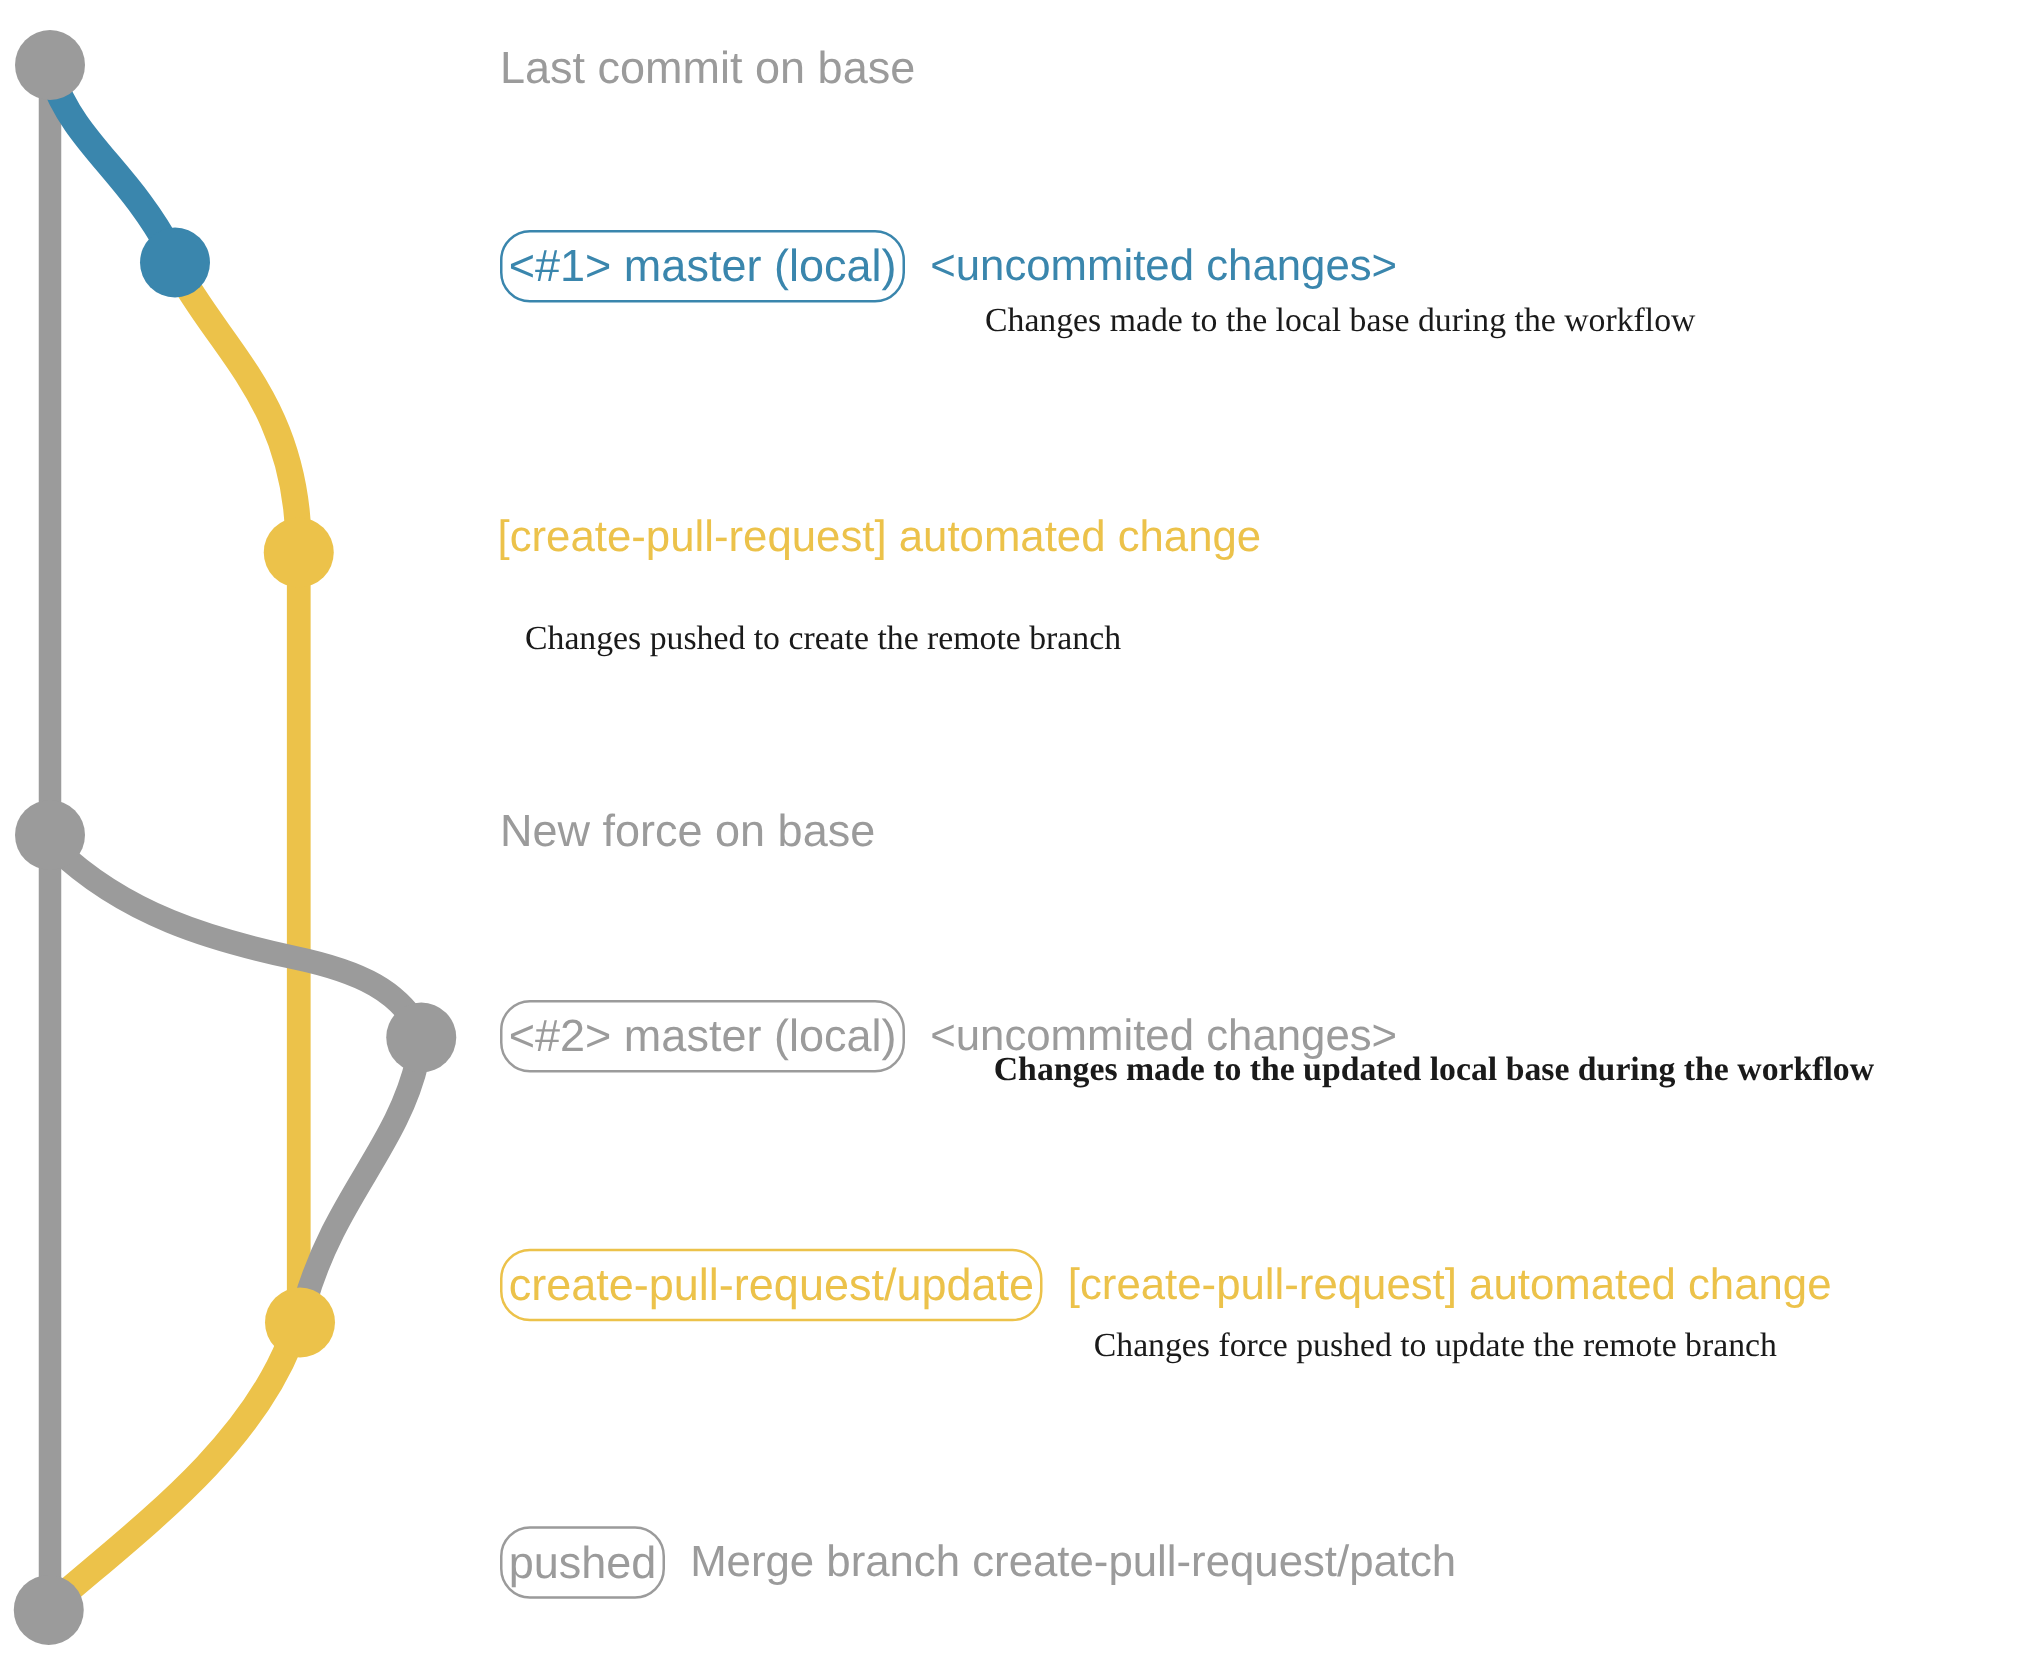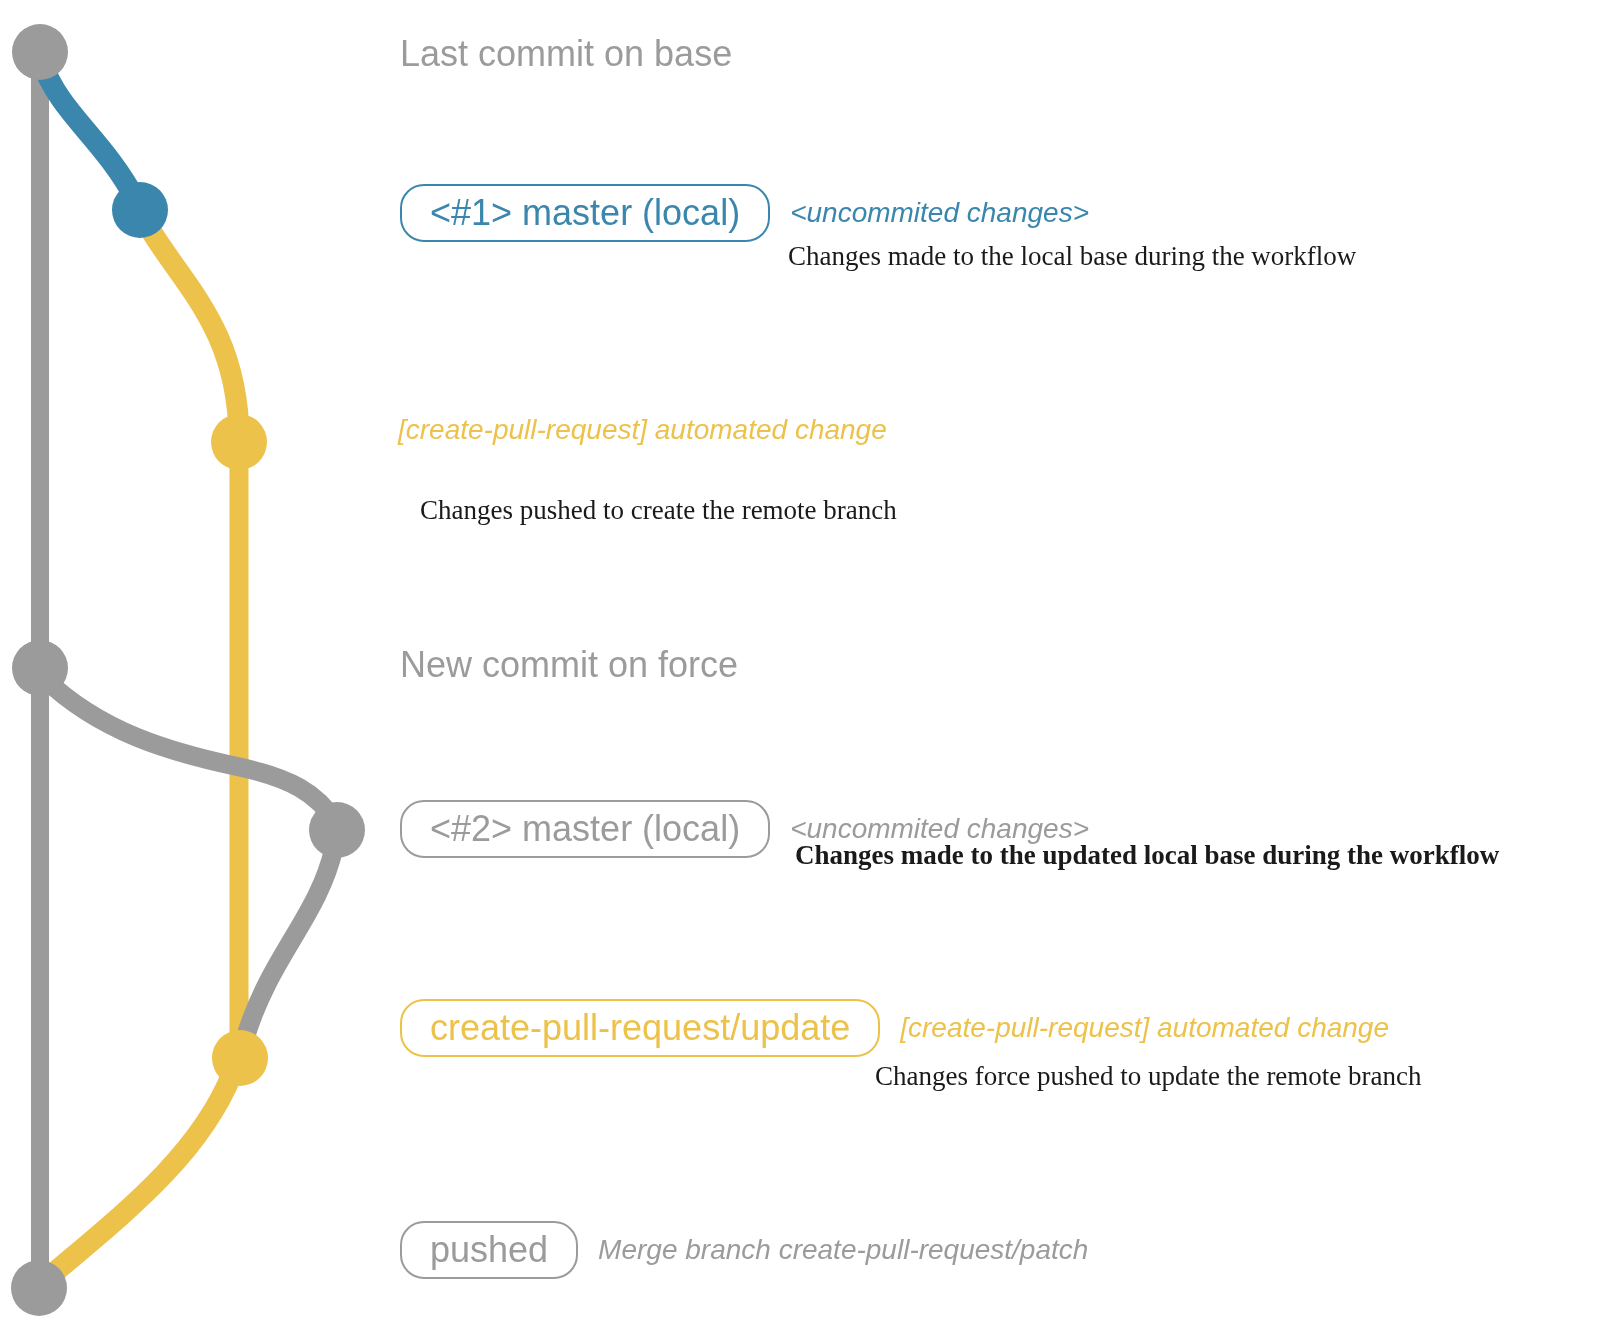--- a/index.html
+++ b/index.html
@@ -40,33 +40,32 @@
   }
   .badge-row {
     position: absolute;
     display: flex;
     align-items: center;
     gap: 20px;
   }
   .badge {
     font-size: 36px;
     line-height: 44px;
-    padding: 5px 28px;
+    padding: 5px 5px;
     border: 2.5px solid;
     border-radius: 24px;
     white-space: nowrap;
   }
   .badge.blue   { color: var(--blue);   border-color: var(--blue); }
   .badge.gray   { color: var(--gray);   border-color: var(--gray); }
   .badge.yellow { color: var(--yellow); border-color: var(--yellow); }
   .message {
-    font-size: 28px;
+    font-size: 35px;
     line-height: 44px;
     white-space: nowrap;
-    font-style: italic;
   }
   .message.blue   { color: var(--blue); }
   .message.gray   { color: var(--gray); }
   .message.yellow { color: var(--yellow); }
   .message-line { position: absolute; }
   .caption {
     position: absolute;
     font-family: "Liberation Serif", serif;
     font-size: 27px;
     line-height: 38px;
@@ -108,21 +107,21 @@
 
   <div class="badge-row" style="left:400px; top:184px;">
     <span class="badge blue">&lt;#1&gt; master (local)</span>
     <span class="message blue">&lt;uncommited changes&gt;</span>
   </div>
   <div class="caption" style="left:788px; top:237px;">Changes made to the local base during the workflow</div>
 
   <div class="message-line message yellow" style="left:398px; top:408px;">[create-pull-request] automated change</div>
   <div class="caption" style="left:420px; top:459px;margin-top:32px;">Changes pushed to create the remote branch</div>
 
-  <div class="heading" style="left:400px; top:642px;">New commit on force</div>
+  <div class="heading" style="left:400px; top:642px;">New force on base</div>
 
   <div class="badge-row" style="left:400px; top:800px;">
     <span class="badge gray">&lt;#2&gt; master (local)</span>
     <span class="message gray">&lt;uncommited changes&gt;</span>
   </div>
   <div class="caption" style="left:795px; top:836px;font-weight:bold;">Changes made to the updated local base during the workflow</div>
 
   <div class="badge-row" style="left:400px; top:999px;">
     <span class="badge yellow">create-pull-request/update</span>
     <span class="message yellow">[create-pull-request] automated change</span>

